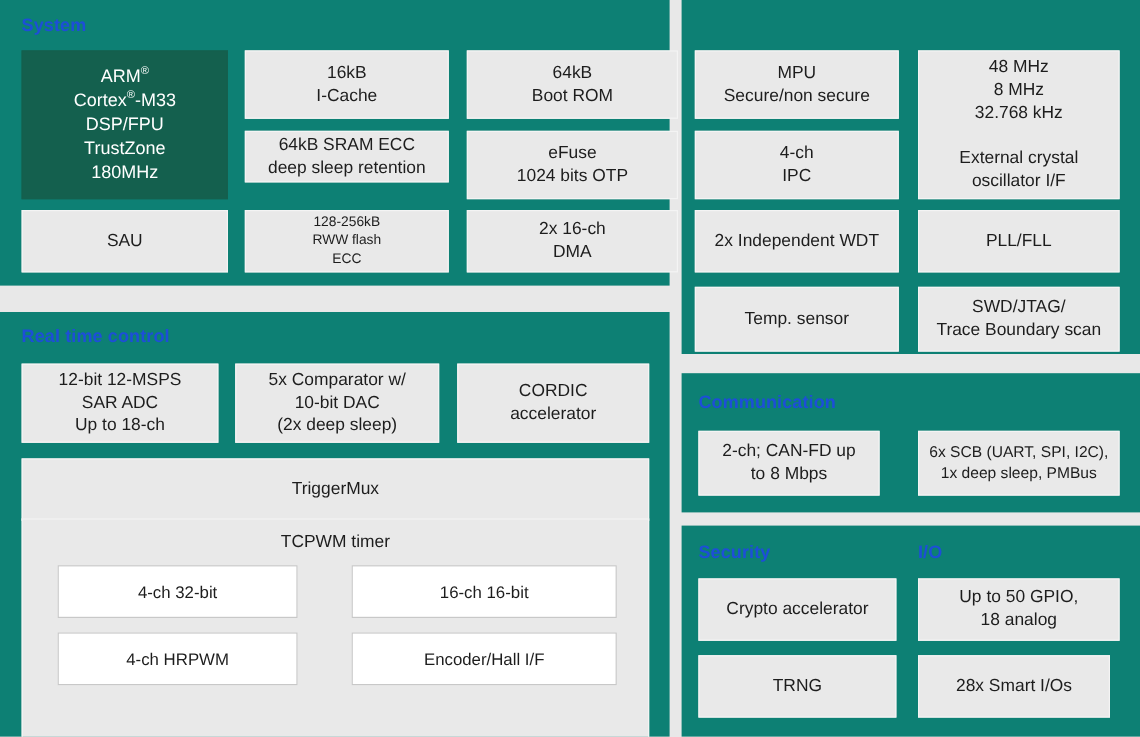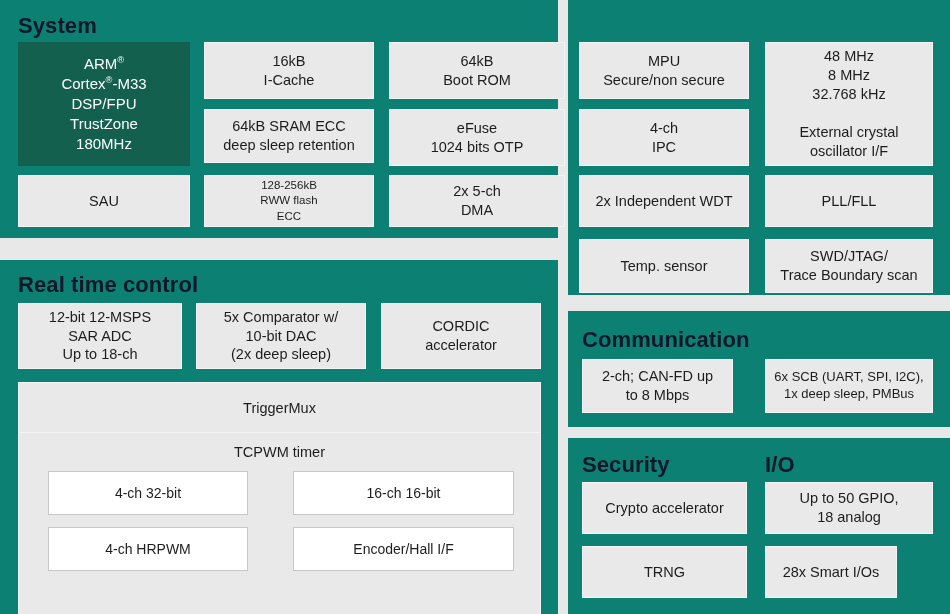--- a/index.html
+++ b/index.html
@@ -20,22 +20,22 @@
     height: 614px;
     background: #e8e8e8;
   }
   .panel {
     position: absolute;
     background: #0d8074;
     box-sizing: border-box;
   }
   .panel-title {
     position: absolute;
-    color: #0f172a;
-    font-size: 22px;
+    color: #1d4ed8;
+    font-size: 15px;
     font-weight: bold;
     letter-spacing: 0.1px;
     white-space: nowrap;
   }
   .blk {
     position: absolute;
     background: #e9e9e9;
     border: 1px solid #f4f4f4;
     box-sizing: border-box;
     display: flex;
@@ -109,36 +109,36 @@
   <div class="blk" style="left:579px; top:42px; width:170px; height:57px;"><span>MPU
 Secure/non secure</span></div>
 
   <div class="blk" style="left:765px; top:42px; width:168px; height:124px;"><span>48 MHz
 8 MHz
 32.768 kHz
 
 External crystal
 oscillator I/F</span></div>
 
-  <div class="blk" style="left:204px; top:109px; width:170px; height:54px;"><span>64kB SRAM ECC
+  <div class="blk" style="left:204px; top:109px; width:170px; height:43px;align-items:flex-end;"><span>64kB SRAM ECC
 deep sleep retention</span></div>
 
   <div class="blk" style="left:389px; top:109px; width:176px; height:57px;"><span>eFuse
 1024 bits OTP</span></div>
 
   <div class="blk" style="left:579px; top:109px; width:170px; height:57px;"><span>4-ch
 IPC</span></div>
 
   <div class="blk" style="left:18px; top:175px; width:172px; height:52px;"><span>SAU</span></div>
 
   <div class="blk small" style="left:204px; top:175px; width:170px; height:52px;"><span>128-256kB
 RWW flash
 ECC</span></div>
 
-  <div class="blk" style="left:389px; top:175px; width:176px; height:52px;"><span>2x 5-ch
+  <div class="blk" style="left:389px; top:175px; width:176px; height:52px;"><span>2x 16-ch
 DMA</span></div>
 
   <div class="blk" style="left:579px; top:175px; width:170px; height:52px;"><span>2x Independent WDT</span></div>
 
   <div class="blk" style="left:765px; top:175px; width:168px; height:52px;"><span>PLL/FLL</span></div>
 
   <div class="blk" style="left:579px; top:239px; width:170px; height:54px;"><span>Temp. sensor</span></div>
 
   <div class="blk" style="left:765px; top:239px; width:168px; height:54px;"><span>SWD/JTAG/
 Trace Boundary scan</span></div>
@@ -188,15 +188,15 @@
 
   <div class="panel-title" style="left:765px; top:452px;">I/O</div>
 
   <div class="blk" style="left:582px; top:482px; width:165px; height:52px;"><span>Crypto accelerator</span></div>
 
   <div class="blk" style="left:765px; top:482px; width:168px; height:52px;"><span>Up to 50 GPIO,
 18 analog</span></div>
 
   <div class="blk" style="left:582px; top:546px; width:165px; height:52px;"><span>TRNG</span></div>
 
-  <div class="blk" style="left:765px; top:546px; width:132px; height:52px;"><span>28x Smart I/Os</span></div>
+  <div class="blk" style="left:765px; top:546px; width:160px; height:52px;"><span>28x Smart I/Os</span></div>
 
 </div>
 
 </body></html>

